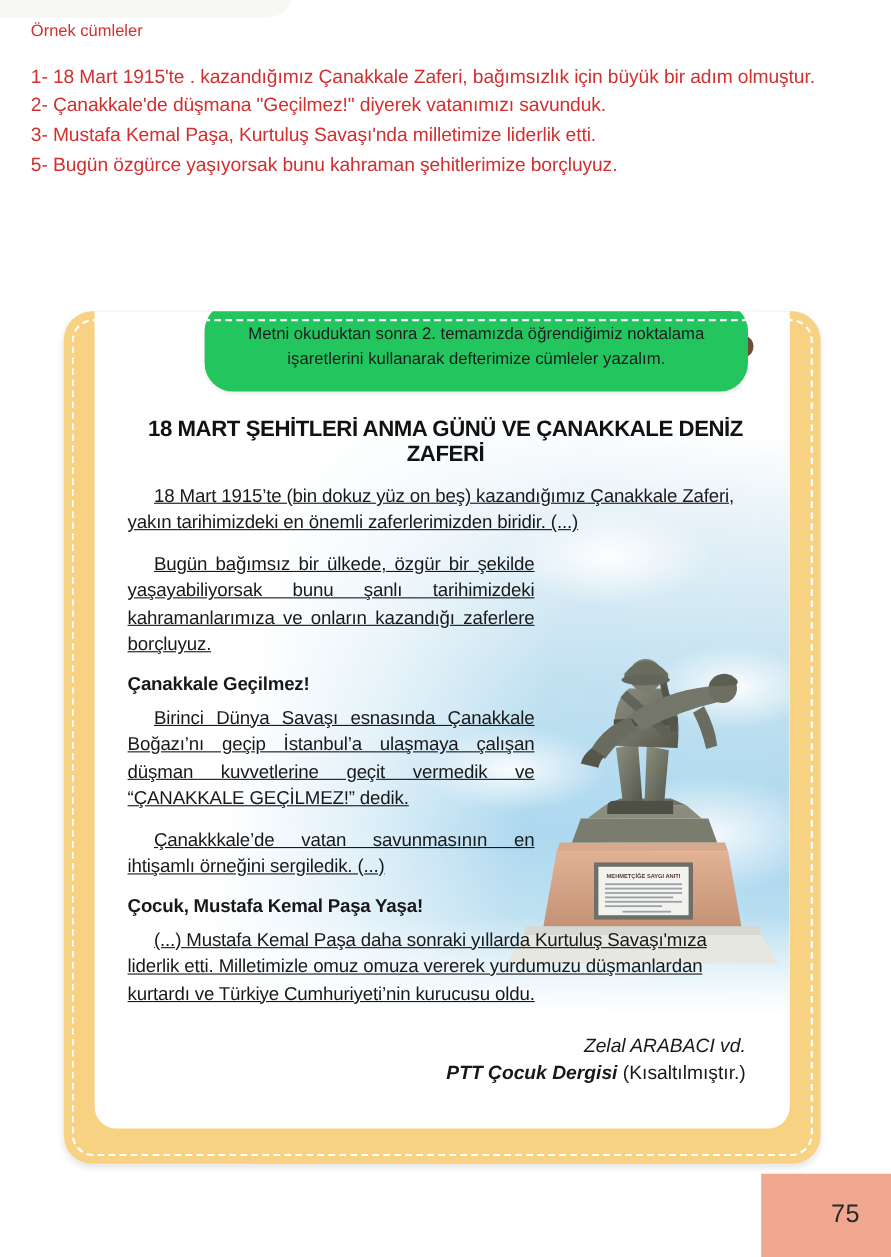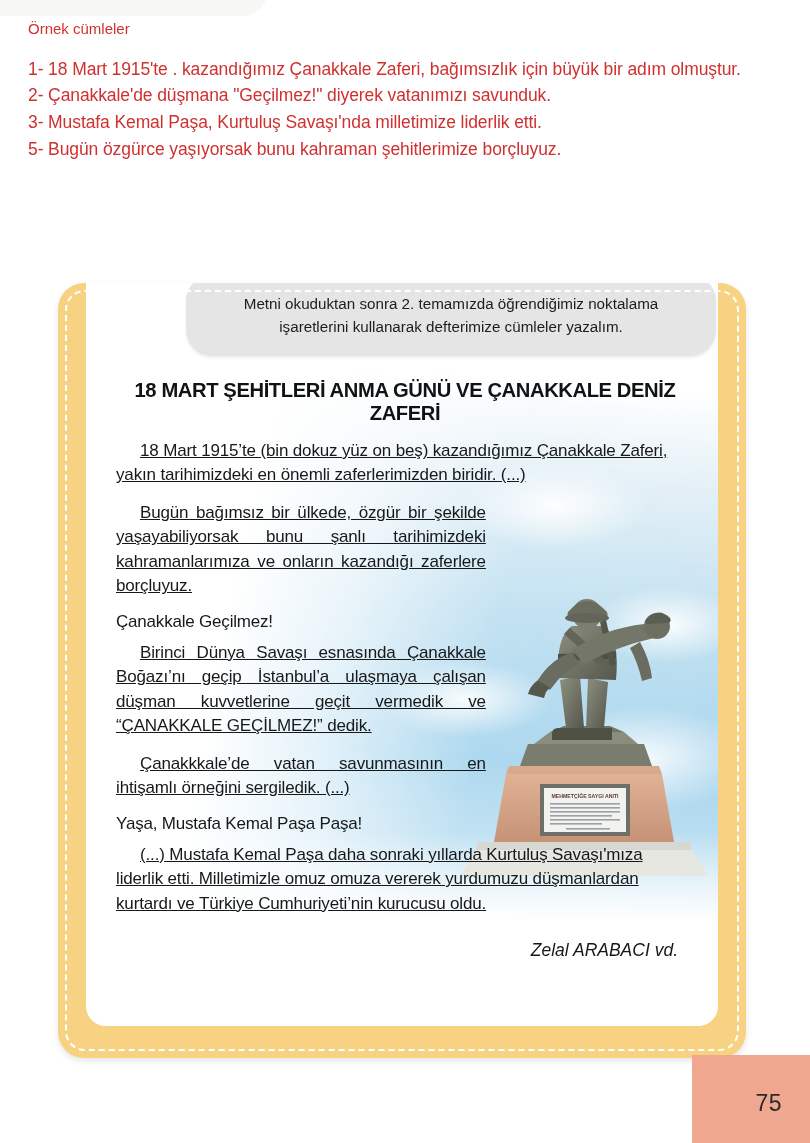--- a/index.html
+++ b/index.html
@@ -93,22 +93,22 @@
     right:4px; bottom:140px;
     width:260px; height:340px;
   }
   .statue svg{ width:100%; height:100%; display:block; }
 
   
   .bubble{
     position:absolute;
     left:100px; top:-8px;
     width:450px;
-    padding:17px 40px 18px;
-    background:#e5e5e5;
+    padding:17px 22px 18px;
+    background:#22c55e;
     border-radius:26px;
     color:#1d1d1d;
     font-size:15.2px;
     line-height:1.52;
     text-align:center;
     box-shadow:0 2px 3px rgba(0,0,0,.07);
   }
 
   
   .girl{
@@ -137,39 +137,39 @@
     font-size:17px;
     line-height:1.44;
     letter-spacing:-0.15px;
     text-decoration:underline;
   }
   .reading p.indent{ text-indent:24px; }
   .reading p.narrow-j{ width:64%; text-align:justify; text-indent:24px; }
   .reading h2{
     margin:0 0 9px 0;
     font-size:17px;
-    font-weight:normal;
+    font-weight:bold;
     letter-spacing:-0.2px;
   }
   .reading .credit{
     margin-top:22px;
     text-align:right;
     padding-right:16px;
     font-size:17.5px;
     line-height:1.42;
   }
   .reading .credit .l1{ font-style:italic; font-weight:normal; display:block; }
   .reading .credit .l2{ display:block; }
   .reading .credit .l2 em{ font-style:italic; font-weight:bold; font-style:italic; }
 
   
   .page-corner{
     position:absolute;
     right:0; bottom:0;
-    width:118px; height:88px;
+    width:118px; height:76px;
     overflow:hidden;
   }
   .page-corner .blob{
     position:absolute;
     right:-26px; bottom:-46px;
     width:170px; height:160px;
     background:#f0a78f;
     border-radius:50%;
   }
   .page-corner .num{
@@ -287,25 +287,26 @@
 
     <div class="bubble">Metni okuduktan sonra 2. temamızda öğrendiğimiz noktalama işaretlerini kullanarak defterimize cümleler yazalım.</div>
 
     <div class="reading">
       <h1>18 MART ŞEHİTLERİ ANMA GÜNÜ VE ÇANAKKALE DENİZ ZAFERİ</h1>
       <p class="indent">18 Mart 1915’te (bin dokuz yüz on beş) kazandığımız Çanakkale Zaferi, yakın tarihimizdeki en önemli zaferlerimizden biridir. (...)</p>
       <p class="narrow-j">Bugün bağımsız bir ülkede, özgür bir şekilde yaşayabiliyorsak bunu şanlı tarihimizdeki kahramanlarımıza ve onların kazandığı zaferlere borçluyuz.</p>
       <h2>Çanakkale Geçilmez!</h2>
       <p class="narrow-j">Birinci Dünya Savaşı esnasında Çanakkale Boğazı’nı geçip İstanbul’a ulaşmaya çalışan düşman kuvvetlerine geçit vermedik ve “ÇANAKKALE GEÇİLMEZ!” dedik.</p>
       <p class="narrow-j">Çanakkkale’de vatan savunmasının en ihtişamlı örneğini sergiledik. (...)</p>
-      <h2>Yaşa, Mustafa Kemal Paşa Paşa!</h2>
+      <h2>Çocuk, Mustafa Kemal Paşa Yaşa!</h2>
       <p class="indent">(...) Mustafa Kemal Paşa daha sonraki yıllarda Kurtuluş Savaşı'mıza liderlik etti. Milletimizle omuz omuza vererek yurdumuzu düşmanlardan kurtardı ve Türkiye Cumhuriyeti’nin kurucusu oldu.</p>
 
       <div class="credit">
         <span class="l1">Zelal ARABACI vd.</span>
+        <span class="l2"><em>PTT Çocuk Dergisi</em><span> (Kısaltılmıştır.)</span></span>
       </div>
     </div>
 
   </div>
 </div>
 
 <div class="page-corner">
   <div class="blob"></div>
   <div class="num">75</div>
 </div>

